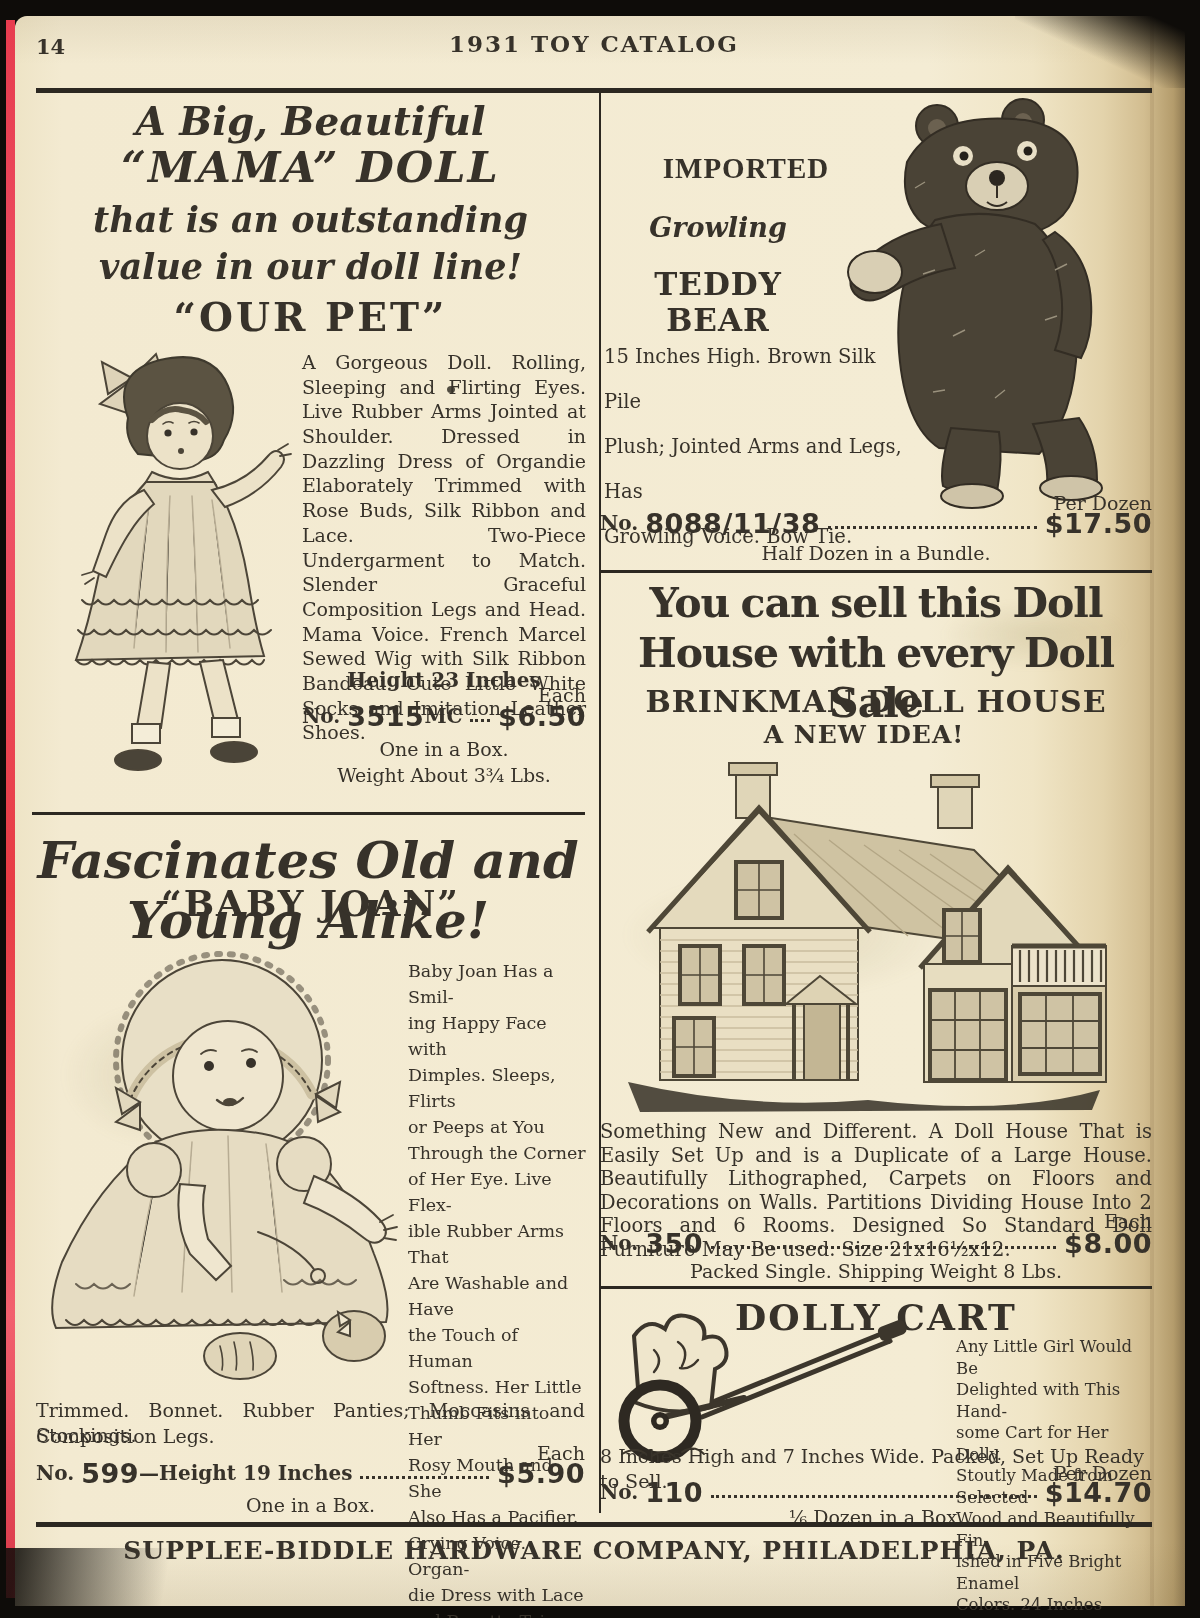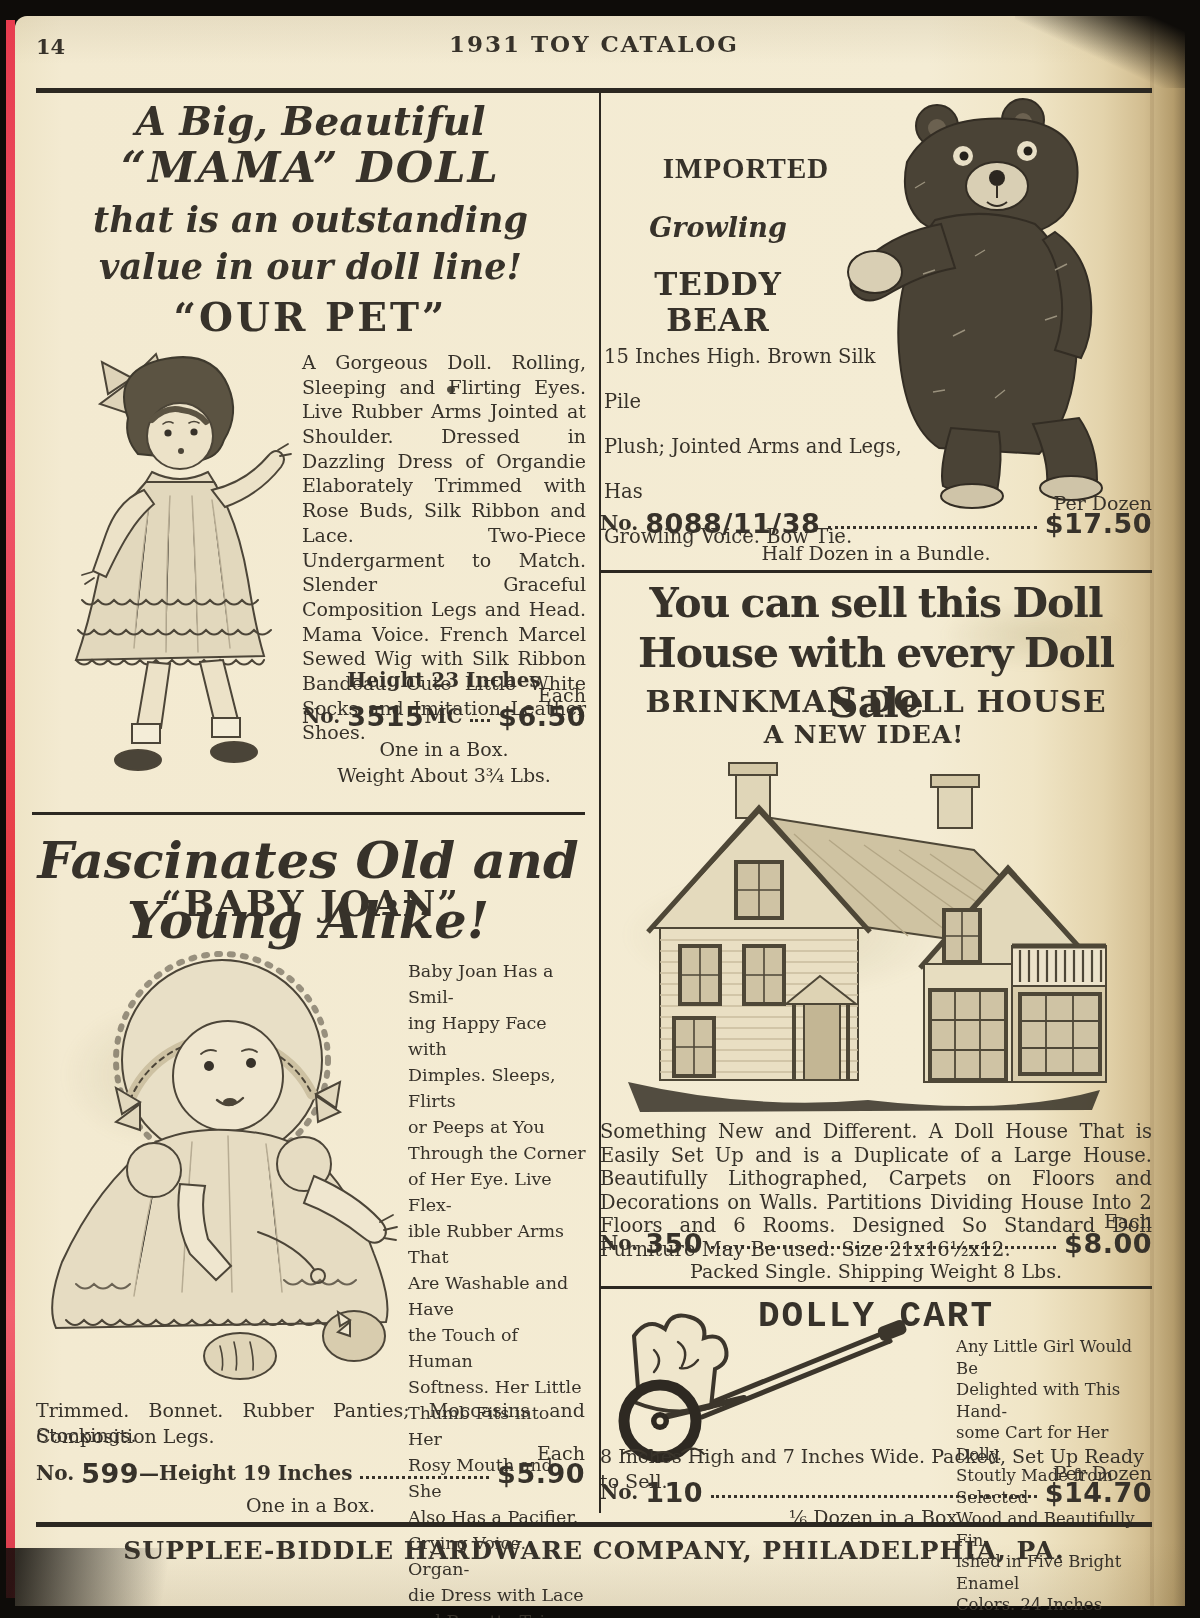--- a/index.html
+++ b/index.html
@@ -317,21 +317,21 @@
   <div class="ab row" style="left:600px;top:1230px;width:552px;">
     <span class="no">No.</span>
     <span class="num">350</span>
     <span class="dots"></span>
     <span class="price">$8.00</span>
   </div>
   <div class="ab ctr unit" style="left:600px;top:1260px;width:552px;">Packed Single.   Shipping Weight 8 Lbs.</div>
 
   <div class="ab rule" style="left:600px;top:1286px;width:552px;height:3px;"></div>
 
-  <div class="ab b ctr h-cart" style="left:600px;top:1296px;width:552px;font-family:Liberation Mono, monospace;">DOLLY CART</div>
+  <div class="ab b ctr h-cart" style="left:600px;top:1296px;width:552px;">DOLLY CART</div>
 
   <div class="ab" style="left:602px;top:1290px;">
     <svg width="310" height="175" viewBox="0 0 310 175">
       <g stroke="#3c362c" stroke-linecap="round">
         <line x1="96" y1="118" x2="284" y2="42" stroke-width="5"></line>
         <line x1="100" y1="127" x2="288" y2="51" stroke-width="5"></line>
         <rect x="276" y="33" width="28" height="15" rx="5" transform="rotate(-21 290 40)" fill="#3c362c" stroke="none"></rect>
         <path d="M36 98 L32 46 q14 -20 31 -7 q6 -18 25 -12 q17 5 14 21 q18 -6 22 11 q3 14 -11 20 l-4 38 q-38 11 -77 -5 z" fill="#efe6cc" stroke-width="4"></path>
         <path d="M52 60 q10 10 0 22 M76 52 q12 8 4 24 M96 70 q-8 10 -18 8" fill="none" stroke-width="2.4"></path>
         <line x1="58" y1="128" x2="142" y2="108" stroke-width="6"></line>

